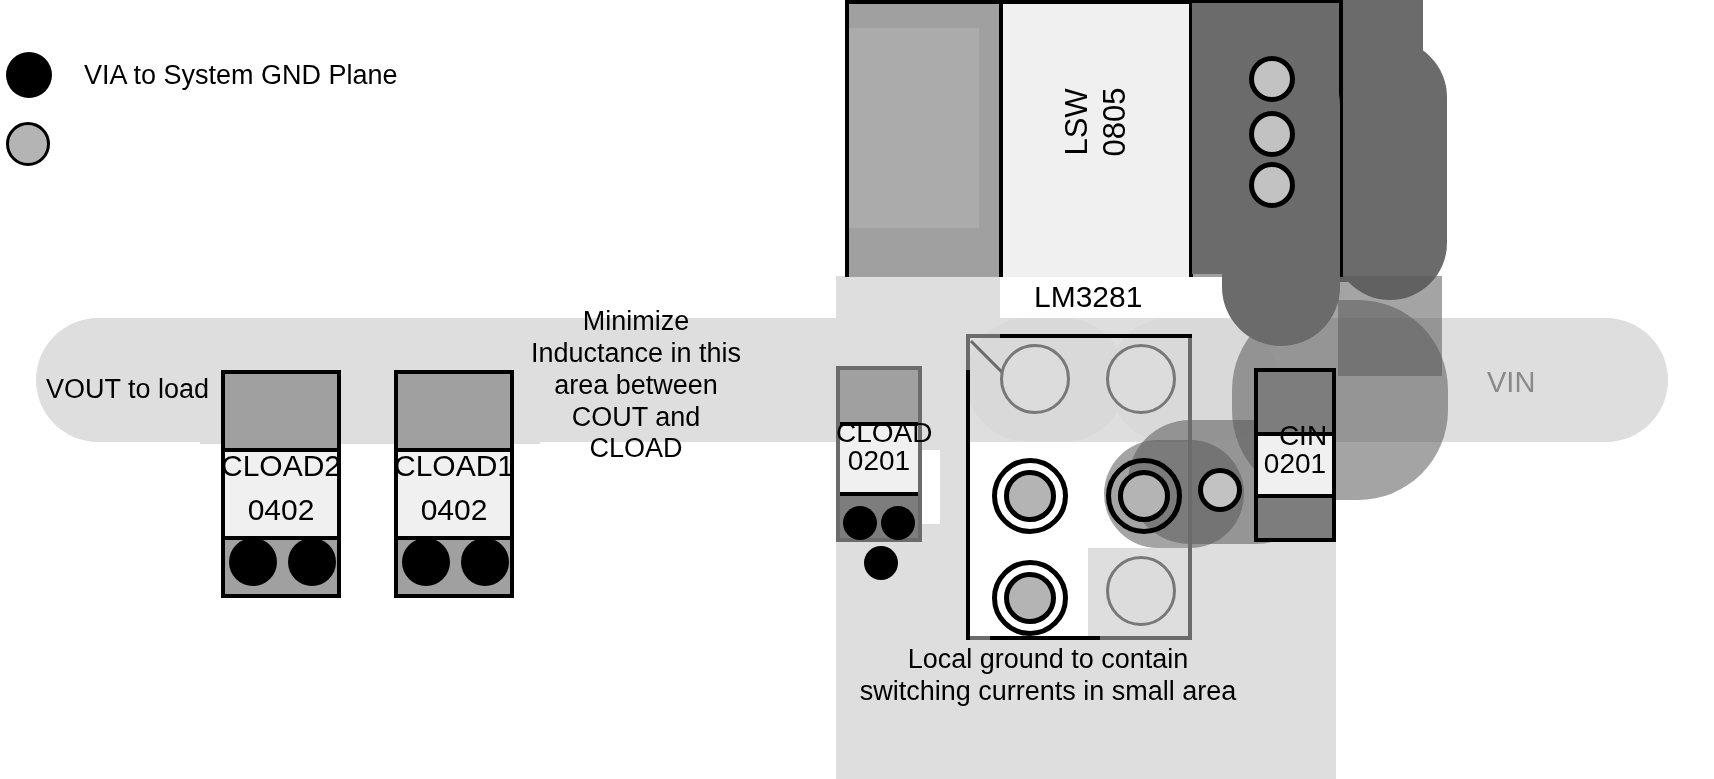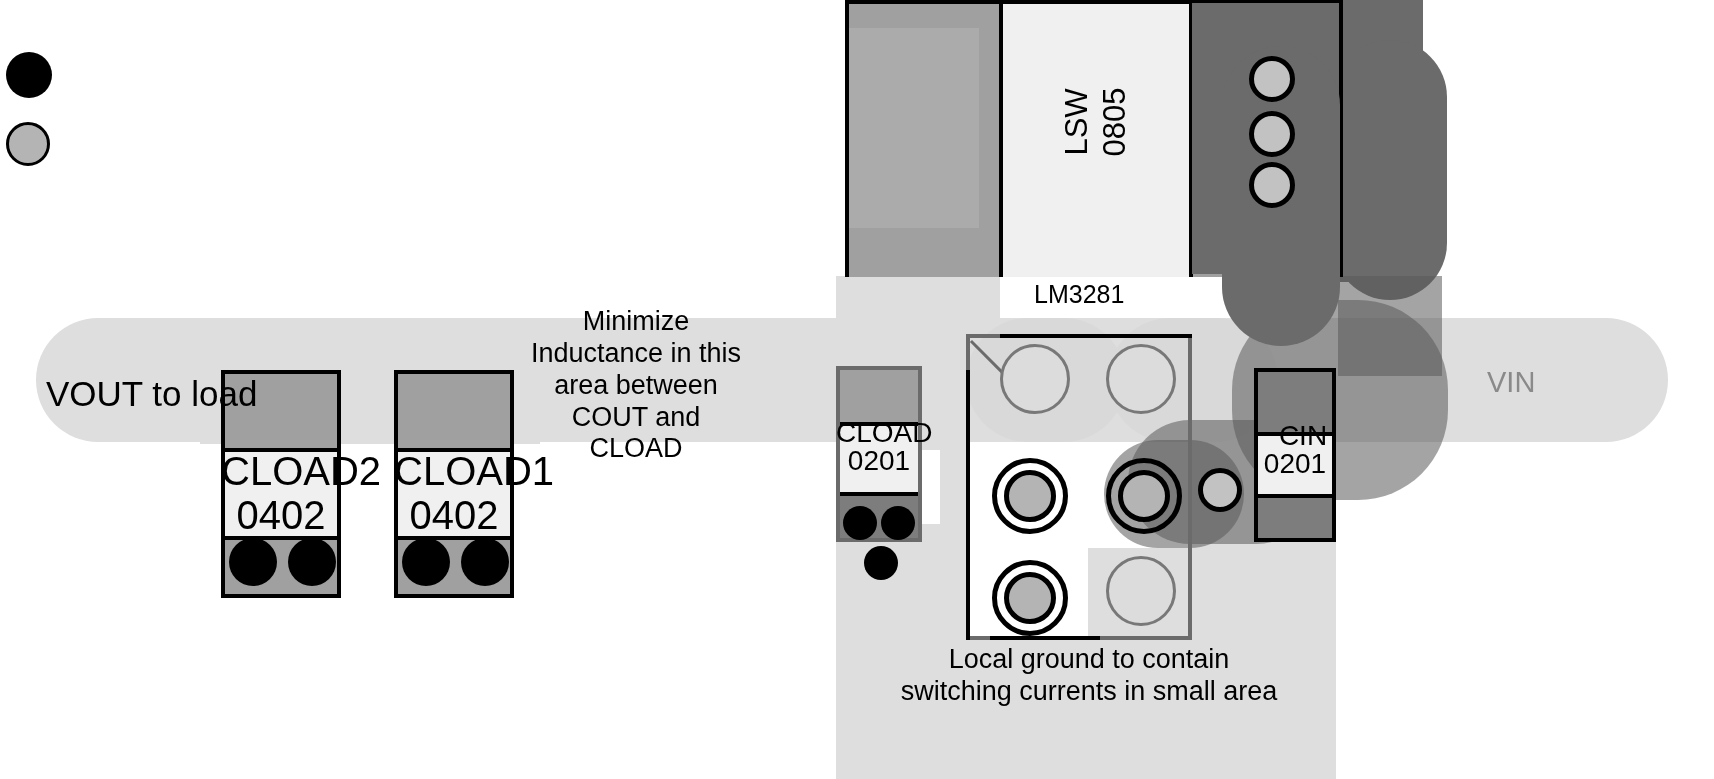--- a/index.html
+++ b/index.html
@@ -79,21 +79,21 @@
   }
   .pad-term {
     background: #a0a0a0;
     box-sizing: border-box;
   }
   .pad-term-dark {
     background: #7d7d7d;
     box-sizing: border-box;
   }
   .comp-label {
-    font-size: 40px;
+    font-size: 30px;
     color: #000000;
     text-align: center;
     line-height: 1.05;
     white-space: nowrap;
   }
   .comp-label-small {
     font-size: 28px;
   }
 
   
@@ -165,44 +165,45 @@
 
   
   .note {
     font-size: 27px;
     color: #000000;
     text-align: center;
     line-height: 1.18;
     white-space: pre-line;
   }
   .note-left {
-    font-size: 35px;
+    font-size: 27px;
     color: #000000;
     white-space: nowrap;
   }
   .label-vin {
     font-size: 29px;
     color: #8a8a8a;
     white-space: nowrap;
   }
   .label-ic {
-    font-size: 25px;
+    font-size: 30px;
     color: #000000;
     white-space: nowrap;
   }
 </style>
 </head>
 <body>
 
 <div id="root">
 
   <div class="abs" style="left:6px; top:52px;">
 
     <div class="abs" style="left:0px; top:0px; display:flex; align-items:center;">
       <div class="legend-dot-gnd"></div>
+      <div class="legend-text" style="margin-left:32px;">VIA to System GND Plane</div>
     </div>
 
     <div class="abs" style="left:0px; top:70px; display:flex; align-items:center;">
       <div class="legend-dot-internal"></div>
     </div>
 
   </div>
 
   <div class="abs pour-gnd-light" style="left:836px; top:276px; width:164px; height:60px;"></div>
 
@@ -323,16 +324,16 @@
   <div class="abs note-left" style="left:46px; top:374px;">VOUT to load</div>
 
   <div class="abs label-vin" style="left:1487px; top:366px;">VIN</div>
 
   <div class="abs note" style="left:508px; top:306px; width:256px;">Minimize
 Inductance in this
 area between
 COUT and
 CLOAD</div>
 
-  <div class="abs note" style="left:854px; top:644px; width:470px;">Local ground to contain
+  <div class="abs note" style="left:813px; top:644px; width:470px;">Local ground to contain
 switching currents in small area</div>
 
 </div>
 
 </body></html>

